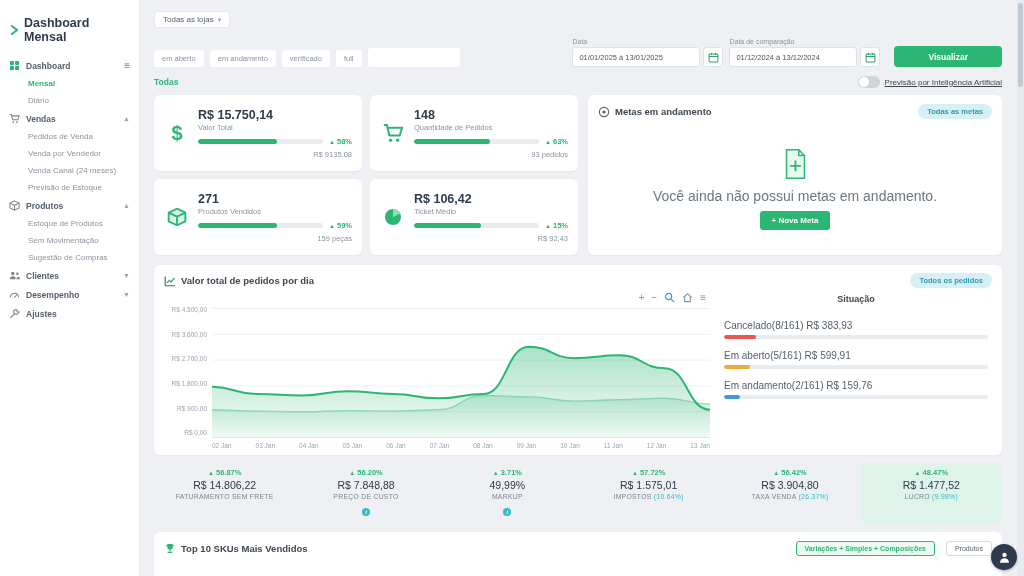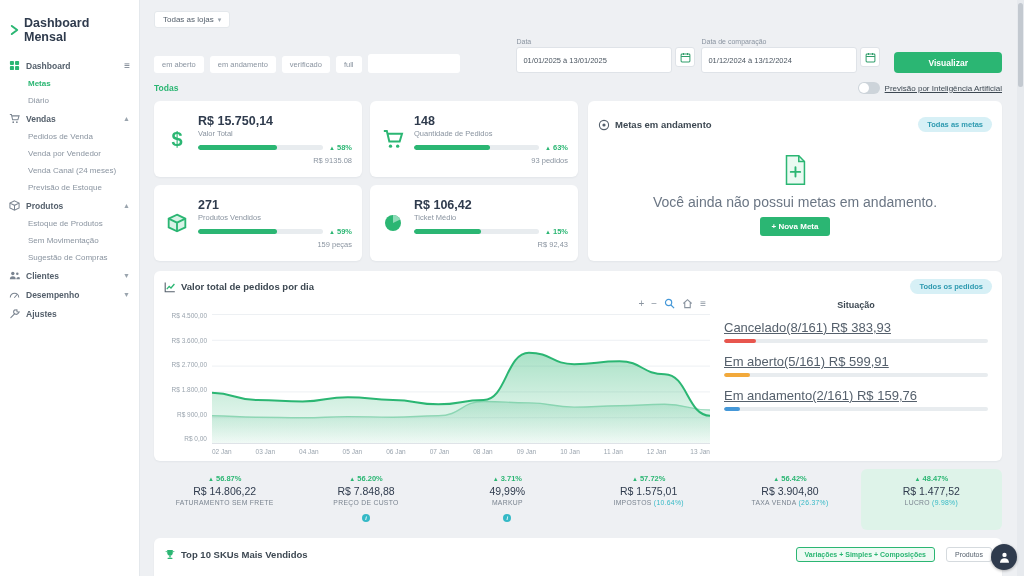--- a/index.html
+++ b/index.html
@@ -22,21 +22,21 @@
   .chip { display:inline-flex; align-items:center; gap:4px; background:#fff; border:1px solid #e4e8ec; border-radius:3px; padding:3px 8px; font-size:8px; color:#55606c; cursor:pointer; }
   .stores-row { margin:2px 0 10px; }
 
   .filter-row { display:flex; align-items:flex-end; gap:6px; }
   .fchip { background:#fff; border-radius:3px; padding:4px 8px; font-size:7.5px; color:#8a94a0; cursor:pointer; }
   .search { width:92px; height:19px; background:#fff; border:none; border-radius:3px; font-size:8px; padding:0 6px; color:#55606c; }
   .spacer { flex:1; }
   .dgroup { display:flex; flex-direction:column; }
   .dlabel { font-size:7px; color:#8a94a0; margin-bottom:2px; }
   .drow { display:flex; gap:3px; }
-  .dinput { width:156px; height:20px; border:1px solid #dfe3e8; border-radius:3px; background:#fff; font-size:7.5px; color:#4a5560; padding:12px 6px; font-family:"Liberation Sans", sans-serif; }
+  .dinput { width:128px; height:20px; border:1px solid #dfe3e8; border-radius:3px; background:#fff; font-size:7.5px; color:#4a5560; padding:6px 6px; font-family:"Liberation Sans", sans-serif; }
   .calbtn { width:20px; height:20px; background:#fff; border:1px solid #dfe3e8; border-radius:3px; display:flex; align-items:center; justify-content:center; cursor:pointer; }
   .calbtn svg { width:11px; height:11px; }
   .viewbtn { height:21px; padding:0 34px; margin-left:8px; background:#2bb673; border:none; border-radius:4px; color:#fff; font-size:8.5px; font-weight:bold; cursor:pointer; font-family:"Liberation Sans", sans-serif; }
 
   .toggle-row { display:flex; align-items:center; margin:9px 0 7px; }
   .todas { color:#2bb673; font-weight:bold; font-size:8.5px; }
   .ai { margin-left:auto; display:flex; align-items:center; gap:5px;text-decoration:underline; }
   .tgl { width:22px; height:12px; border-radius:6px; background:#cdd4da; position:relative; cursor:pointer; }
   .tgl span { position:absolute; left:1px; top:1px; width:10px; height:10px; border-radius:50%; background:#fff; }
   .ai-label { font-size:8px; color:#3d4852; }
@@ -51,21 +51,21 @@
   .kpi-val { font-size:12.5px; font-weight:bold; color:#2f3b4d; }
   .kpi-lab { font-size:7.5px; color:#8a94a0; margin:1px 0 5px; }
   .barrow { display:flex; align-items:center; gap:6px; }
   .bar { flex:1; height:5px; border-radius:3px; background:#e8ecef; overflow:hidden; }
   .bar span { display:block; height:100%; background:#2bb673; border-radius:3px; }
   .delta { font-size:7.5px; color:#2bb673; font-weight:bold; white-space:nowrap; }
   .delta .arr { font-size:6px; }
   .kpi-sub { text-align:right; font-size:7.5px; color:#8a94a0; margin-top:4px; }
   .dollar { font-size:20px; font-weight:bold; color:#2bb673; }
 
-  .goals { flex:1; padding:16px 10px; display:flex; flex-direction:column;gap:12px; }
+  .goals { flex:1; padding:9px 10px; display:flex; flex-direction:column;gap:12px; }
   .card-head { display:flex; align-items:center; gap:5px; }
   .card-title { font-size:9.5px; font-weight:bold; color:#3d4852; }
   .badge { margin-left:auto; background:#d7f0f6; color:#2e9ab0; font-size:7.5px; font-weight:bold; padding:3px 9px; border-radius:9px; cursor:pointer; white-space:nowrap; }
   .goals-body { flex:1; display:flex; flex-direction:column; align-items:center; justify-content:center; gap:7px; }
   .goals-txt { font-size:14px; color:#6b7684; }
   .newbtn { background:#2bb673; color:#fff; border:none; border-radius:3px; font-size:8px; font-weight:bold; padding:5px 12px; cursor:pointer; font-family:"Liberation Sans", sans-serif; }
 
   
   .chart-card { margin-top:10px; padding:8px 10px 6px; }
   .chart-body { display:flex; gap:14px; margin-top:4px; }
@@ -75,23 +75,23 @@
   .toolbar svg { width:11px; height:11px; cursor:pointer; }
   .plot-row { display:flex; }
   .ylabels { width:48px; height:130px; display:flex; flex-direction:column; justify-content:space-between; text-align:right; padding-right:5px; font-size:6.5px; color:#9aa4ae; }
   .ylabels div { line-height:1; transform:translateY(-1px); }
   .plot { flex:1; height:130px; position:relative; border-bottom:1px solid #dfe3e8;
           background-image:linear-gradient(to bottom, #edf0f3 1px, transparent 1px); background-size:100% 20%; }
   .plot svg { position:absolute; inset:0; width:100%; height:100%; }
   .xlabels { display:flex; justify-content:space-between; margin:4px 0 0 48px; font-size:6.5px; color:#9aa4ae; }
 
   .situacao { width:268px; padding:2px 4px 0 0; }
-  .sit-title { text-align:center; font-size:9px; font-weight:bold; color:#3d4852; margin-bottom:10px; }
+  .sit-title { text-align:center; font-size:9px; font-weight:bold; color:#3d4852; margin-bottom:16px; }
   .sit-item { margin-bottom:11px; cursor:pointer; }
-  .sit-label { font-size:13px; color:#55606c;text-decoration:underline; }
+  .sit-label { font-size:10px; color:#55606c; }
   .sit-bar { height:4px; background:#e8ecef; border-radius:2px; margin-top:4px; overflow:hidden; }
   .sit-bar span { display:block; height:100%; border-radius:2px; }
 
   
   .stats { display:flex; margin-top:8px; }
   .stat { flex:1; text-align:center; padding:5px 2px 6px; border-radius:6px; }
   .stat .delta { font-size:7.5px; }
   .stat-val { font-size:10.5px; font-weight:normal; color:#2f3b4d; margin:2px 0 2px; }
   .stat-lab { font-size:6.8px; color:#7a8490; letter-spacing:0.3px; }
   .stat-lab .pct { color:#35b9c6; }
@@ -126,21 +126,21 @@
             <rect x="1" y="1" width="4.4" height="4.4" rx="1"></rect>
             <rect x="6.6" y="1" width="4.4" height="4.4" rx="1"></rect>
             <rect x="1" y="6.6" width="4.4" height="4.4" rx="1"></rect>
             <rect x="6.6" y="6.6" width="4.4" height="4.4" rx="1"></rect>
           </g>
         </svg>
       <span>Dashboard</span>
       <span class="menu-ic">≡</span>
     </div>
     <div class="srow child active">
-        <span>Metas</span>
+        <span>Mensal</span>
       </div>
     <div class="srow child">
         <span>Diário</span>
       </div>
     <div class="srow">
       <svg class="sic" viewBox="0 0 13 12" fill="none" stroke="#7a8490" stroke-width="1.2">
           <path d="M1 1.2h1.8l1.5 6.3h6.2l1.4-4.6H3.4"></path>
           <circle cx="5" cy="10.3" r="1" fill="#7a8490" stroke="none"></circle>
           <circle cx="9.3" cy="10.3" r="1" fill="#7a8490" stroke="none"></circle>
         </svg>

